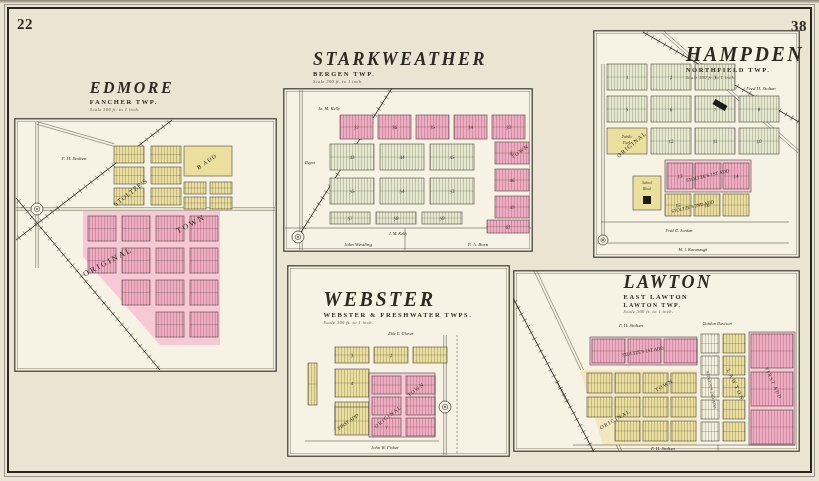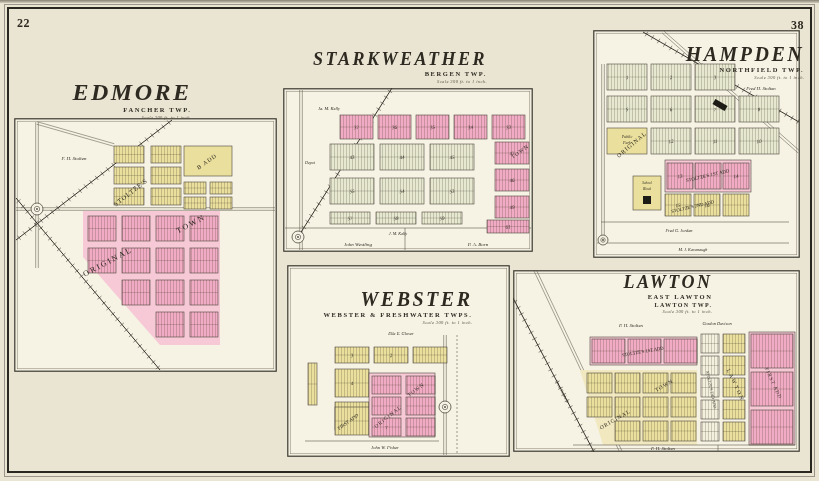--- a/index.html
+++ b/index.html
@@ -8,26 +8,26 @@
     background:#eae5d2;
     font-family:"Liberation Serif","DejaVu Serif",serif;
     color:#2e2a22;
   }
   .scan-edge{position:absolute;left:0;top:0;width:100%;height:3px;
     background:linear-gradient(#878273,#cfcaba);}
   .border-thin{position:absolute;left:4px;top:4px;right:4px;bottom:4px;
     border:1px solid #9a948a;pointer-events:none;}
   .border-main{position:absolute;left:7px;top:7px;right:7px;bottom:8px;
     border:2.5px solid #2a2620;pointer-events:none;}
-  .pageno{position:absolute;font-weight:bold;font-size:12px;letter-spacing:.5px;}
+  .pageno{position:absolute;font-weight:bold;font-size:15px;letter-spacing:.5px;}
   .pageno.left{left:17px;top:16px;}
   .pageno.right{left:791px;top:18px;}
   .panel{position:absolute;}
   .panel svg{display:block;}
-  .title-block{position:absolute;transform:translateX(-50%);text-align:right;
+  .title-block{position:absolute;transform:translateX(-50%);text-align:left;
     white-space:nowrap;line-height:1;pointer-events:none;}
   .t-main{font-style:italic;font-weight:600;letter-spacing:2.5px;}
   .t-sub{font-weight:700;letter-spacing:1.6px;margin-top:3px;font-size:6.5px;}
   .t-sub2{font-weight:700;letter-spacing:1.4px;margin-top:1.5px;font-size:6px;}
   .t-scale{font-style:italic;font-size:4.5px;color:#5a5446;margin-top:2px;letter-spacing:.4px;}
 </style>
 </head>
 <body>
 
 <div id="sheet">
@@ -831,21 +831,21 @@
           <text x="204" y="55" font-size="4.4" text-anchor="middle" fill="#2e2a22" font-style="italic">Gordon Davison</text>
         </g>
         <g>
           <text x="150" y="180" font-size="4.8" text-anchor="middle" fill="#2e2a22" font-style="italic">F. H. Stolten</text>
         </g>
       </svg>
     </div>
 
   <div id="titles">
       <div class="title-block" style="left: 132px; top: 80px;">
-        <div class="t-main" style="font-size: 24px;">EDMORE</div>
+        <div class="t-main" style="font-size: 16px;">EDMORE</div>
         <div class="t-sub">FANCHER TWP.</div>
         <div class="t-scale">Scale 300 ft. to 1 inch.</div>
       </div>
       <div class="title-block" style="left: 400px; top: 50px;">
         <div class="t-main" style="font-size: 18px;">STARKWEATHER</div>
         <div class="t-sub">BERGEN TWP.</div>
         <div class="t-scale">Scale 300 ft. to 1 inch.</div>
       </div>
       <div class="title-block" style="left: 745px; top: 44px;">
         <div class="t-main" style="font-size: 20px;">HAMPDEN</div>

